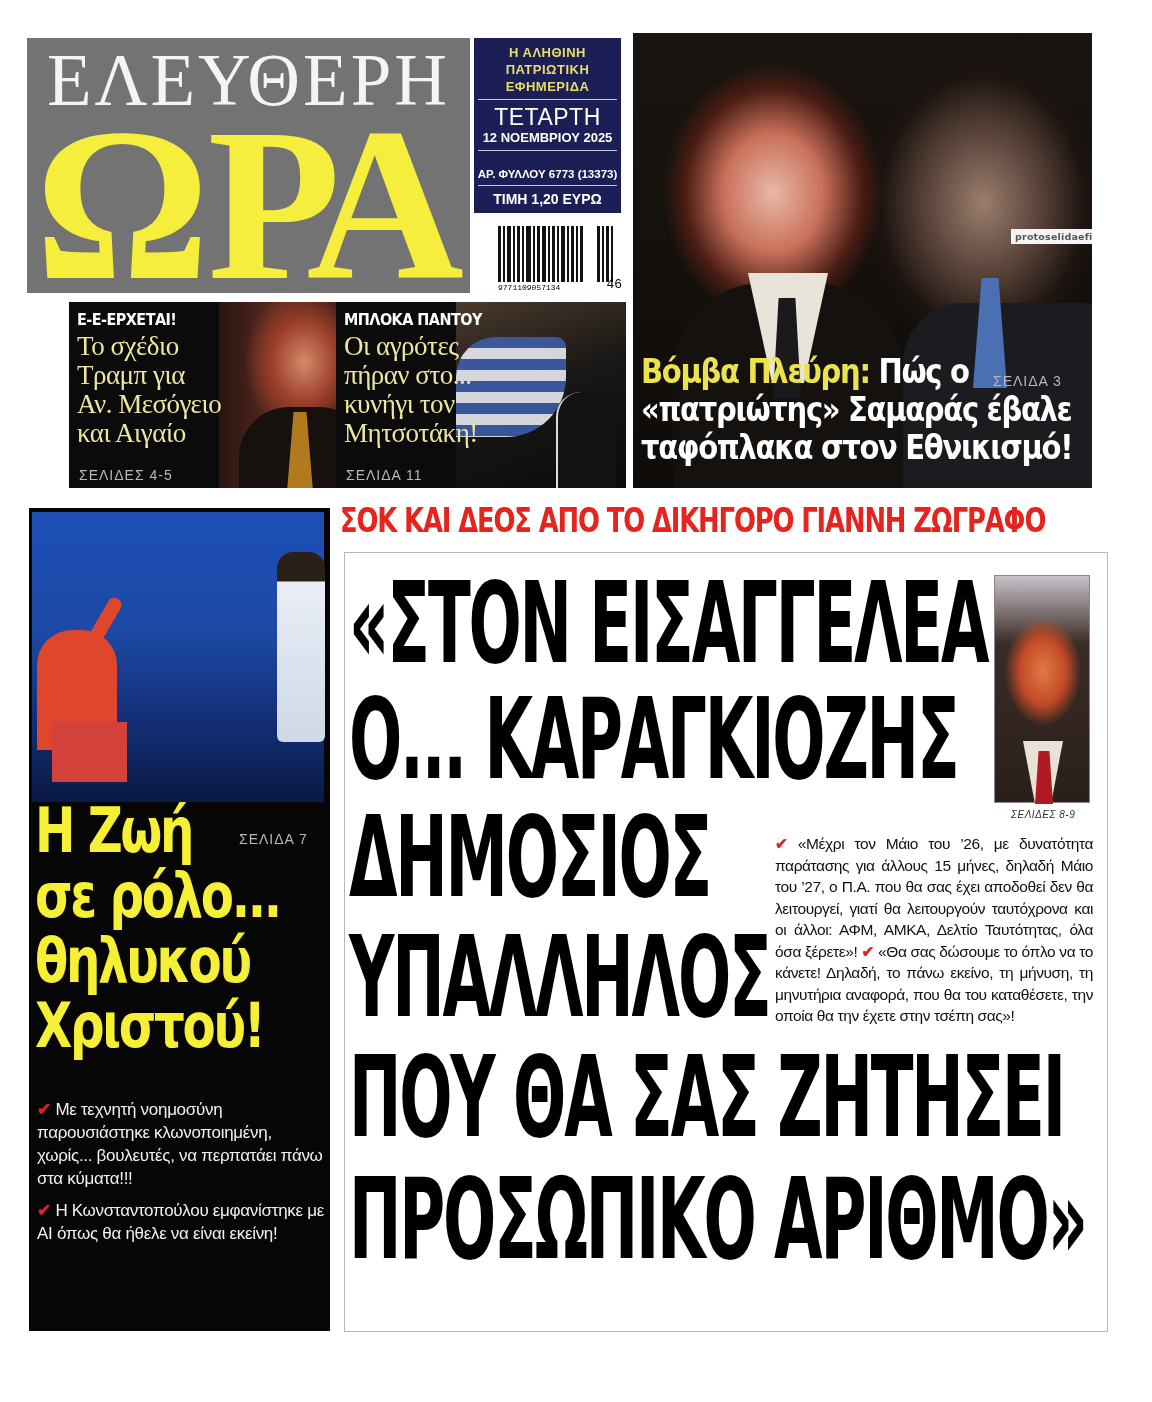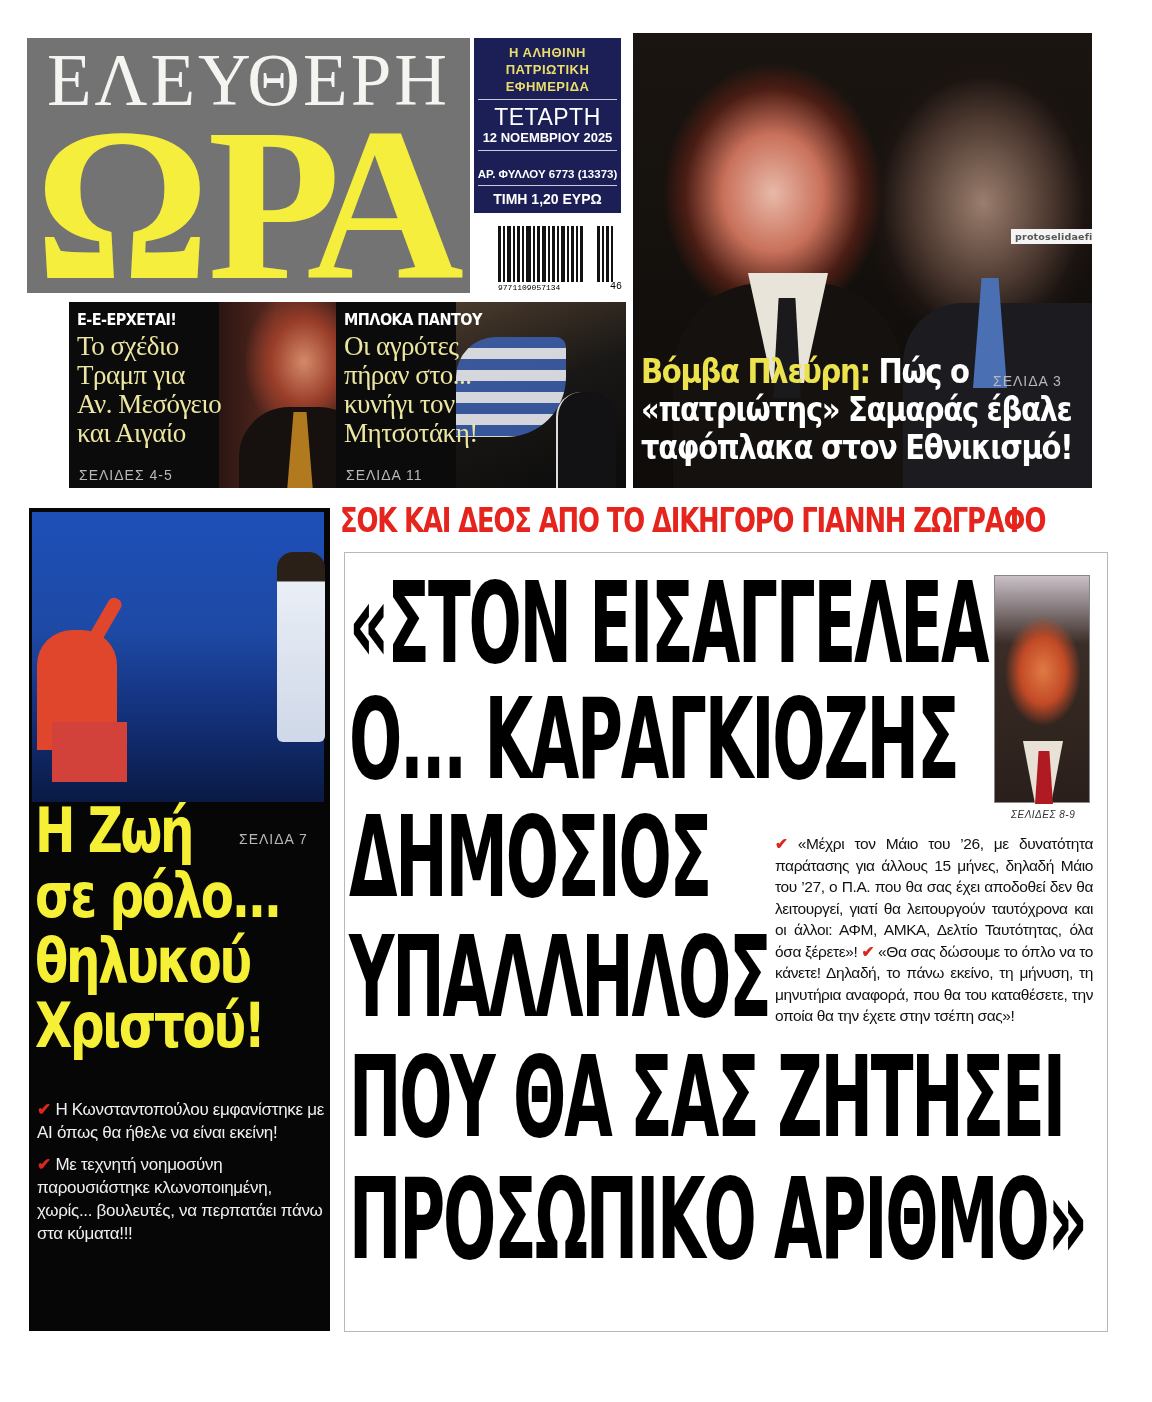--- a/index.html
+++ b/index.html
@@ -20,21 +20,21 @@
   .info-rule { height: 1px; background: #c8c8d8; margin: 4px 4px; }
   .info-day { font-size: 23px; line-height: 26px; letter-spacing: 0.5px; }
   .info-date { font-size: 13px; font-weight: bold; line-height: 16px; }
   .info-issue { font-size: 11.5px; font-weight: bold; line-height: 14px; margin-top: 16px; }
   .info-price { font-size: 14px; font-weight: bold; line-height: 18px; }
 
   .barcode { left: 498px; top: 226px; width: 124px; height: 66px; }
   .bars { position: absolute; left: 0; top: 0; height: 56px; display: flex; gap: 2px; }
   .bars span { display: block; background: #111; height: 100%; }
   .bar-digits { position: absolute; left: 0; bottom: 0; font-size: 8px; font-family: "Liberation Mono", monospace; letter-spacing: 0px; }
-  .bar-addon { position: absolute; right: 0; bottom: 0; font-size: 10px; font-family: "Liberation Mono", monospace; }
+  .bar-addon { position: absolute; right: 0; bottom: 0; font-size: 13px; font-family: "Liberation Mono", monospace; }
 
   
   .lead-photo { left: 633px; top: 33px; width: 459px; height: 455px; overflow: hidden;
     background: radial-gradient(ellipse 110px 130px at 140px 160px, #e8b9a8 0%, #c9715b 45%, #4b1d14 80%, transparent 100%),
                 radial-gradient(ellipse 120px 150px at 350px 170px, #9b7e6e 0%, #4e3a31 55%, #1c1411 85%, transparent 100%),
                 linear-gradient(180deg, #1a1510 0%, #0e0b09 100%); }
   .lead-suit-l { position: absolute; left: 40px; top: 250px; width: 230px; height: 210px; background: #14110f; border-radius: 90px 90px 0 0; }
   .lead-shirt-l { position: absolute; left: 115px; top: 240px; width: 80px; height: 110px; background: #e9e4da; clip-path: polygon(0 0,100% 0,70% 100%,30% 100%); }
   .lead-tie-l { position: absolute; left: 140px; top: 265px; width: 28px; height: 100px; background: #1a1a1c; clip-path: polygon(20% 0,80% 0,100% 100%,0 100%); }
   .lead-suit-r { position: absolute; left: 270px; top: 270px; width: 200px; height: 190px; background: #1c1b1f; border-radius: 60px 0 0 0; }
@@ -206,22 +206,22 @@
     <div class="zoi-hologram"></div>
   </div>
   <div class="zoi-head">
     <div>Η Ζωή</div>
     <div>σε ρόλο...</div>
     <div>θηλυκού</div>
     <div>Χριστού!</div>
   </div>
   <div class="zoi-ref page-ref">ΣΕΛΙΔΑ 7</div>
   <div class="zoi-bullets">
+    <p><span class="check">✔</span> <span>Με τεχνητή νοημοσύνη παρουσιάστηκε κλωνοποιημένη, χωρίς... βουλευτές, να περπατάει πάνω στα κύματα!!!</span></p>
     <p><span class="check">✔</span> <span>Η Κωνσταντοπούλου εμφανίστηκε με AI όπως θα ήθελε να είναι εκείνη!</span></p>
-    <p><span class="check">✔</span> <span>Με τεχνητή νοημοσύνη παρουσιάστηκε κλωνοποιημένη, χωρίς... βουλευτές, να περπατάει πάνω στα κύματα!!!</span></p>
   </div>
 </div>
 
 <div class="abs kicker">ΣΟΚ ΚΑΙ ΔΕΟΣ ΑΠΟ ΤΟ ΔΙΚΗΓΟΡΟ ΓΙΑΝΝΗ ΖΩΓΡΑΦΟ</div>
 
 <div class="abs mainbox">
   <div class="headline hl1">«ΣΤΟΝ ΕΙΣΑΓΓΕΛΕΑ</div>
   <div class="headline hl2">Ο... ΚΑΡΑΓΚΙΟΖΗΣ</div>
   <div class="headline hl3">ΔΗΜΟΣΙΟΣ</div>
   <div class="headline hl4">ΥΠΑΛΛΗΛΟΣ</div>

